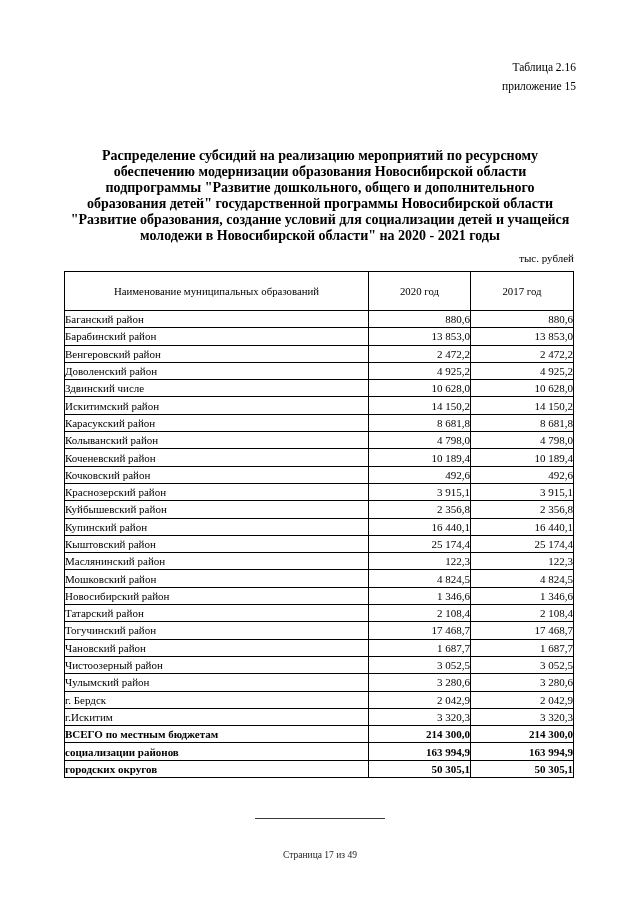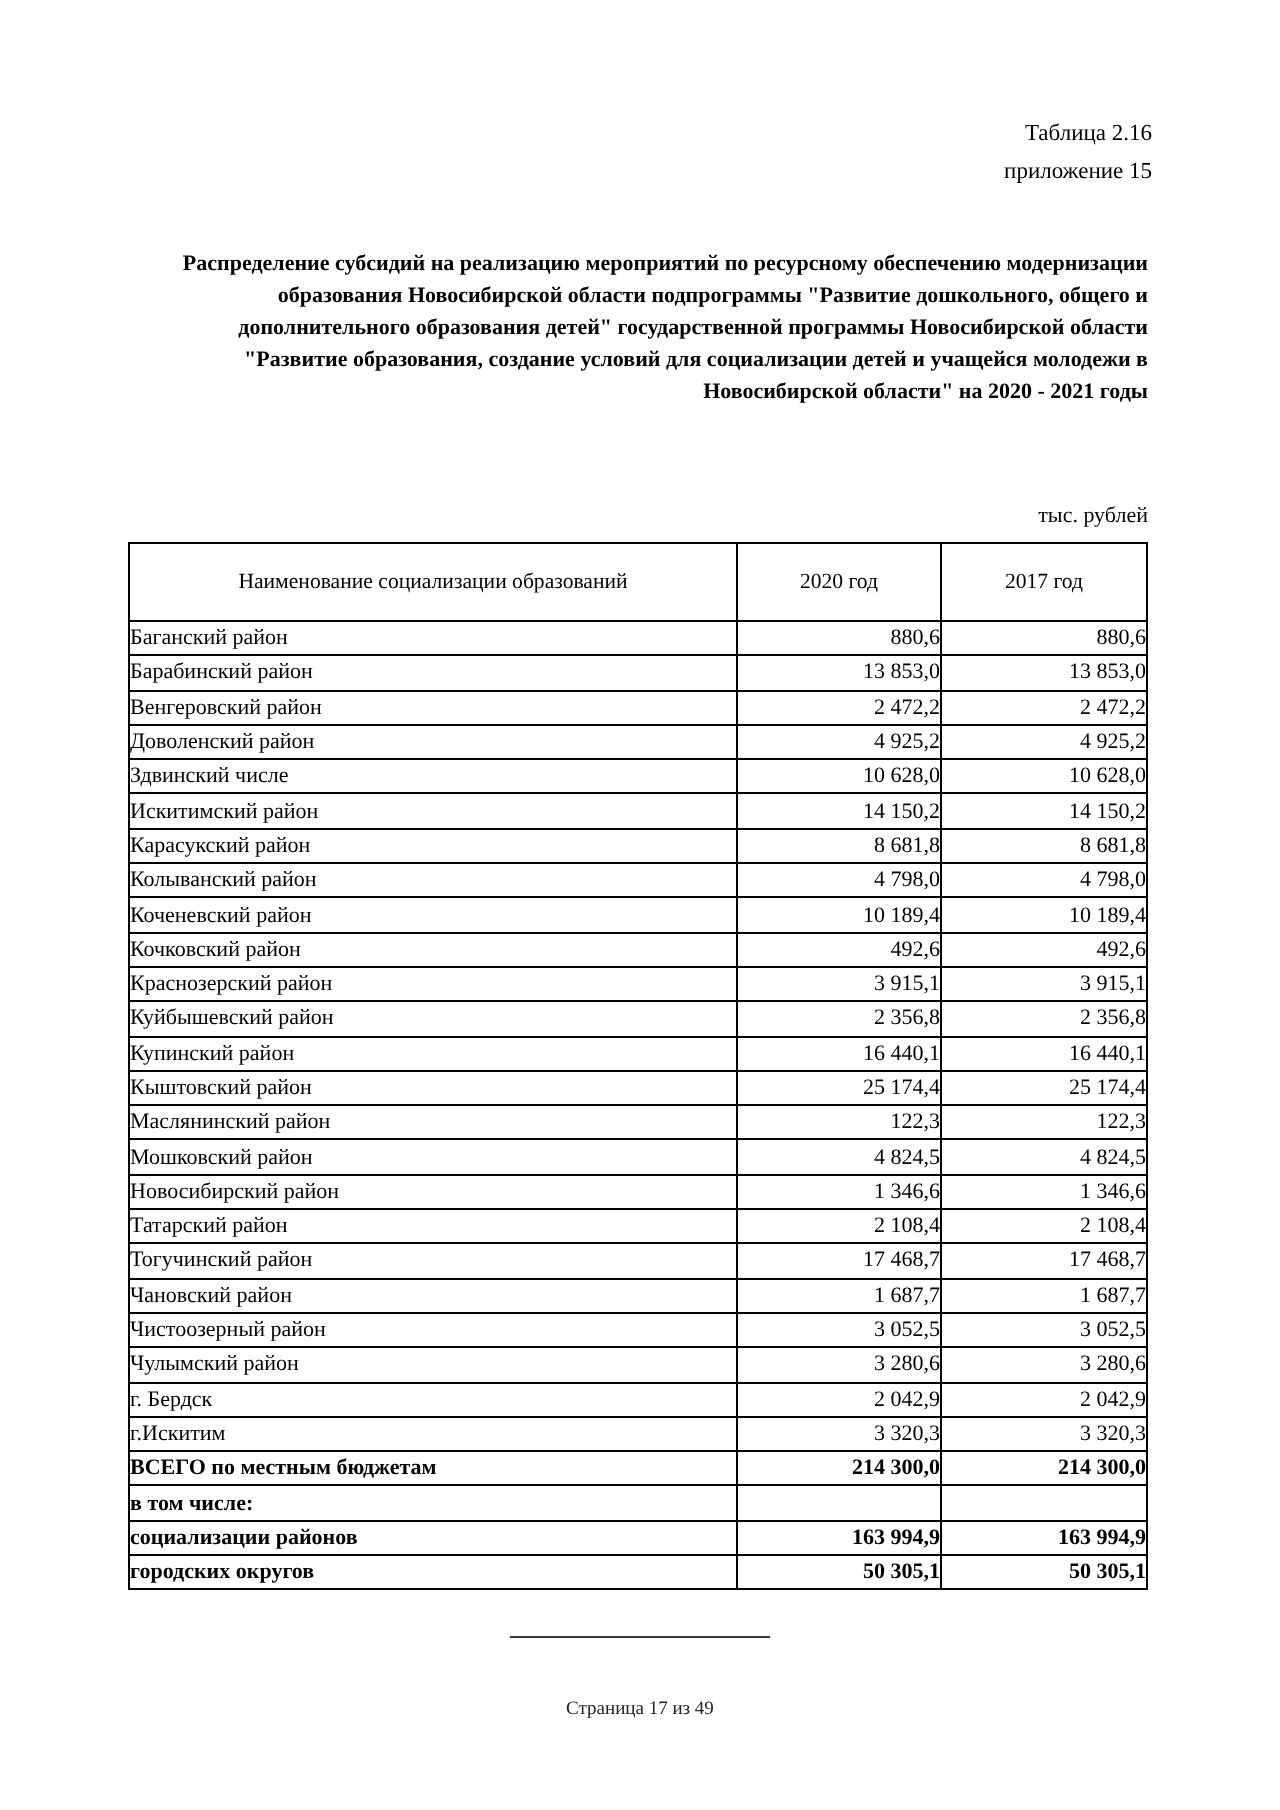--- a/index.html
+++ b/index.html
@@ -29,26 +29,26 @@
     right: 64px;
     text-align: right;
     font-size: 11.5px;
     line-height: 19px;
   }
   .doc-header div { white-space: nowrap; }
 
   
   .doc-title {
     position: absolute;
-    top: 124px;
+    top: 148px;
     left: 66px;
     width: 508px;
-    text-align: right;
+    text-align: center;
     font-weight: bold;
-    font-size: 11px;
+    font-size: 14px;
     line-height: 16.1px;
   }
 
   
   .units {
     position: absolute;
     top: 252px;
     right: 66px;
     font-size: 11px;
     text-align: right;
@@ -132,21 +132,21 @@
 
   <div class="tbl-wrap">
     <table class="main">
       <colgroup>
         <col class="c-name">
         <col class="c-y2020">
         <col class="c-y2021">
       </colgroup>
       <thead>
         <tr>
-          <th>Наименование социализации образований</th>
+          <th>Наименование муниципальных образований</th>
           <th>2020 год</th>
           <th>2017 год</th>
         </tr>
       </thead>
       <tbody id="tbody">
           <tr>
             <td class="name">Баганский район</td>
             <td class="num">880,6</td>
             <td class="num">880,6</td>
           </tr>
@@ -263,25 +263,20 @@
           <tr>
             <td class="name">г.Искитим</td>
             <td class="num">3 320,3</td>
             <td class="num">3 320,3</td>
           </tr>
           <tr class="total">
             <td class="name">ВСЕГО по местным бюджетам</td>
             <td class="num">214 300,0</td>
             <td class="num">214 300,0</td>
           </tr>
-          <tr class="subhead">
-            <td class="name">в том числе:</td>
-            <td class="num"></td>
-            <td class="num"></td>
-          </tr>
           <tr class="sub">
             <td class="name indent">социализации районов</td>
             <td class="num">163 994,9</td>
             <td class="num">163 994,9</td>
           </tr>
           <tr class="sub">
             <td class="name indent">городских округов</td>
             <td class="num">50 305,1</td>
             <td class="num">50 305,1</td>
           </tr>

